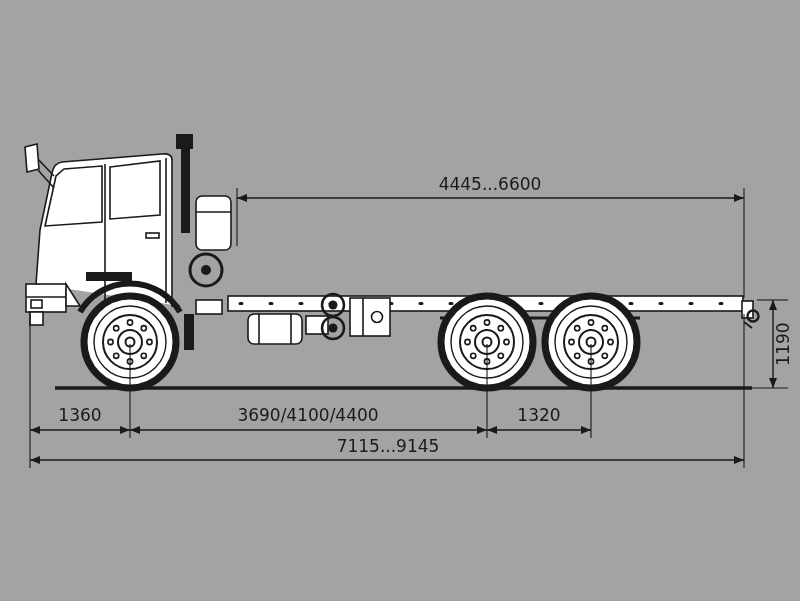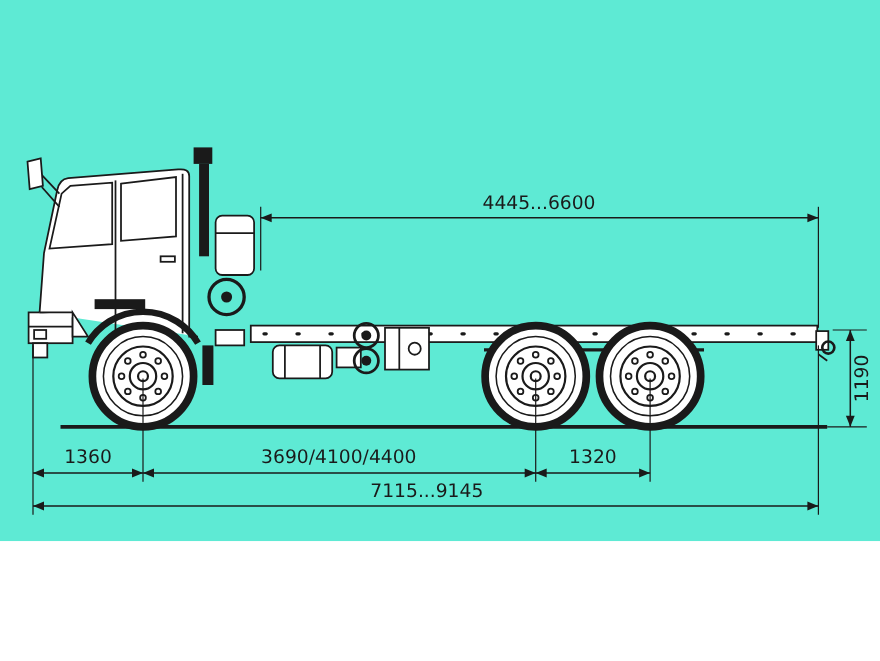--- a/index.html
+++ b/index.html
@@ -1,16 +1,16 @@
 <!DOCTYPE html>
 <html><head>
 <meta charset="utf-8">
 <style>
   html,body{margin:0;padding:0;background:#ffffff;}
-  .stage{position:relative;width:800px;height:492px;background:#5eead4;overflow:hidden;
+  .stage{position:relative;width:800px;height:601px;background:#a3a3a3;overflow:hidden;
          font-family:"DejaVu Sans", sans-serif;}
   svg{display:block;}
   text{font-family:"DejaVu Sans", sans-serif;fill:#1a1a1a;}
 </style>
 </head>
 <body>
 
 <div class="stage">
 <svg width="800" height="601" viewBox="0 0 800 601">
   <defs>

